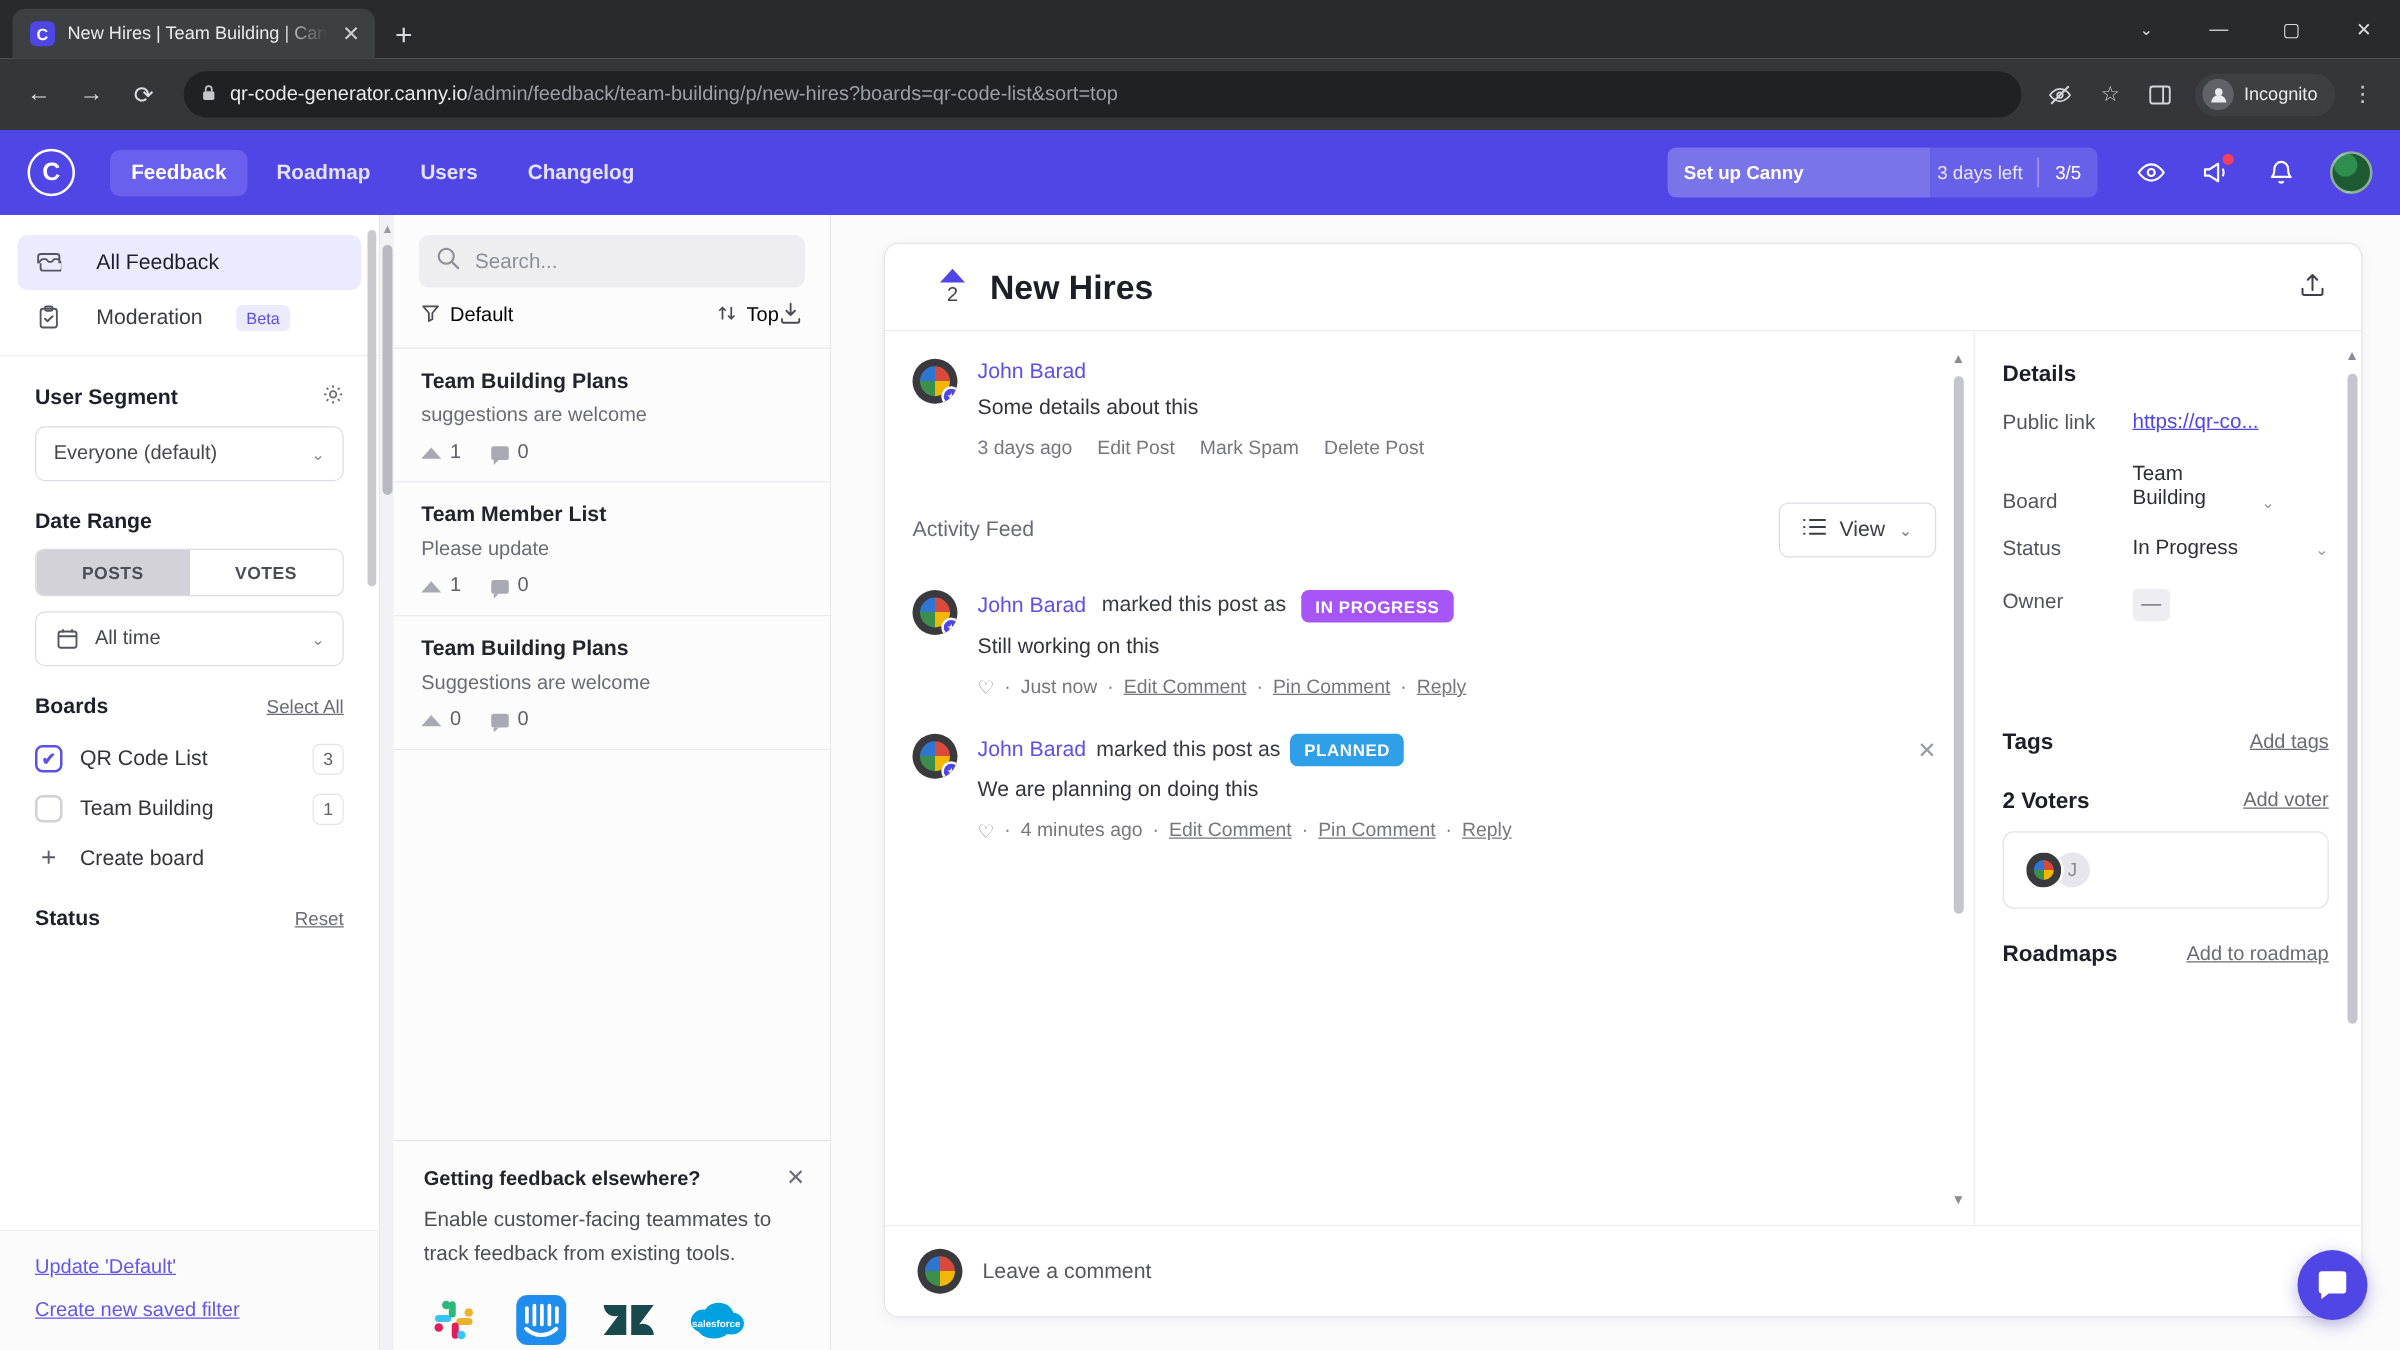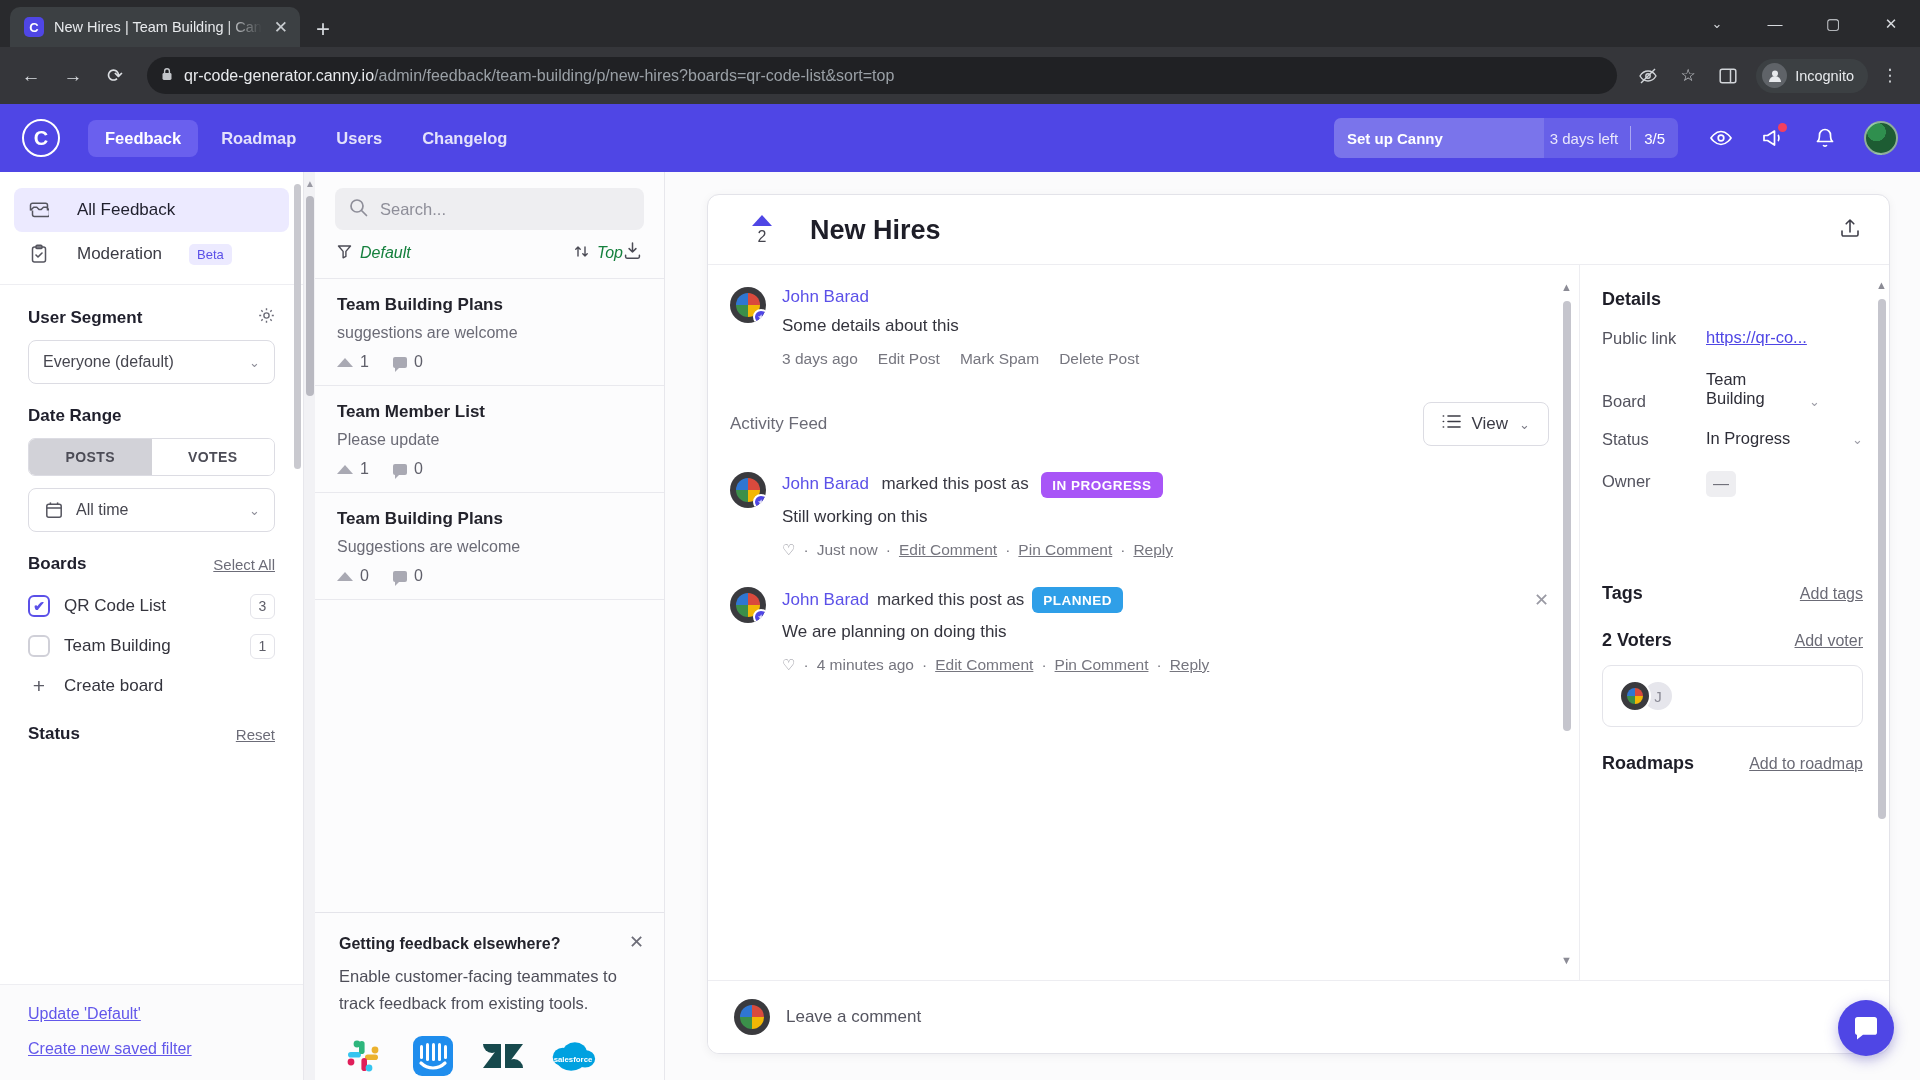--- a/index.html
+++ b/index.html
@@ -180,21 +180,21 @@
     padding: 0 14px; gap: 12px;
   }
   .searchbox input {
     border: 0; background: transparent; outline: 0; font-size: 16.5px; color: #3a3a43;
     font-family: inherit; width: 100%;
   }
   .searchbox input::placeholder { color: #8e8e99; }
   .filterrow {
     display: flex; align-items: center; padding: 11px 22px 13px; border-bottom: 1px solid #e9e9ee;
   }
-  .fchip { display: flex; align-items: center; gap: 8px; font-size: 16px; color: #15803d; font-style: italic; }
+  .fchip { display: flex; align-items: center; gap: 8px; font-size: 16px; color: #000000; }
   .fspace { flex: 1 1 auto; }
   .dl { color: #4b4b55; font-size: 17px; }
   .postcard { padding: 16px 22px 14px; border-bottom: 1px solid #e9e9ee; }
   .pc-title { font-size: 17px; font-weight: 700; color: #23232c; margin-bottom: 9px; }
   .pc-sub { font-size: 16px; color: #6b6b76; margin-bottom: 11px; }
   .pc-meta { display: flex; align-items: center; gap: 8px; font-size: 16px; color: #5f5f6a; }
   .pc-meta .grp { display: flex; align-items: center; gap: 7px; margin-right: 16px; }
   .tri { width: 0; height: 0; border-left: 8px solid transparent; border-right: 8px solid transparent; border-bottom: 9px solid #a9a9b3; }
   .bub {
     width: 14px; height: 11px; background: #a9a9b3; border-radius: 2px; position: relative;
@@ -213,21 +213,21 @@
   
   .main { flex: 1 1 auto; position: relative; overflow: hidden; background: #fbfbfc; padding: 22px 30px 0 42px; }
   .postpanel {
     height: calc(100% - 26px); background: #fff; border: 1px solid #e3e3e9; border-radius: 12px;
     box-shadow: 0 2px 10px rgba(20,20,40,.05); display: flex; flex-direction: column; overflow: hidden;
   }
   .pp-head { display: flex; align-items: center; padding: 20px 28px 18px; border-bottom: 1px solid #ededf1; }
   .vote { width: 52px; display: flex; flex-direction: column; align-items: center; gap: 2px; }
   .vote .v-tri { width: 0; height: 0; border-left: 10px solid transparent; border-right: 10px solid transparent; border-bottom: 11px solid #4f46e5; }
   .vote .v-n { font-size: 16px; color: #44444e; }
-  .pp-title { font-size: 27px; font-weight: 700; color: #1e1e28; margin-left: 22px; }
+  .pp-title { font-size: 27px; font-weight: 700; color: #1e1e28; margin-left: 4px; }
   .pp-export { margin-left: auto; color: #3f3f4a; font-size: 20px; }
   .pp-body { flex: 1 1 auto; display: flex; overflow: hidden; }
 
   .feed { flex: 1 1 auto; position: relative; overflow: hidden; padding: 22px 30px 0 22px; }
   .feed-thumb { position: absolute; right: 8px; top: 36px; width: 8px; height: 430px; background: #c5c5cd; border-radius: 4px; }
   .feed-arrow { position: absolute; right: 7px; font-size: 11px; color: #8b8b95; }
   .av {
     width: 36px; height: 36px; border-radius: 50%; flex: 0 0 auto; position: relative;
     background: radial-gradient(circle at 34% 30%, #3a3a3e 0 100%);
     overflow: hidden;

